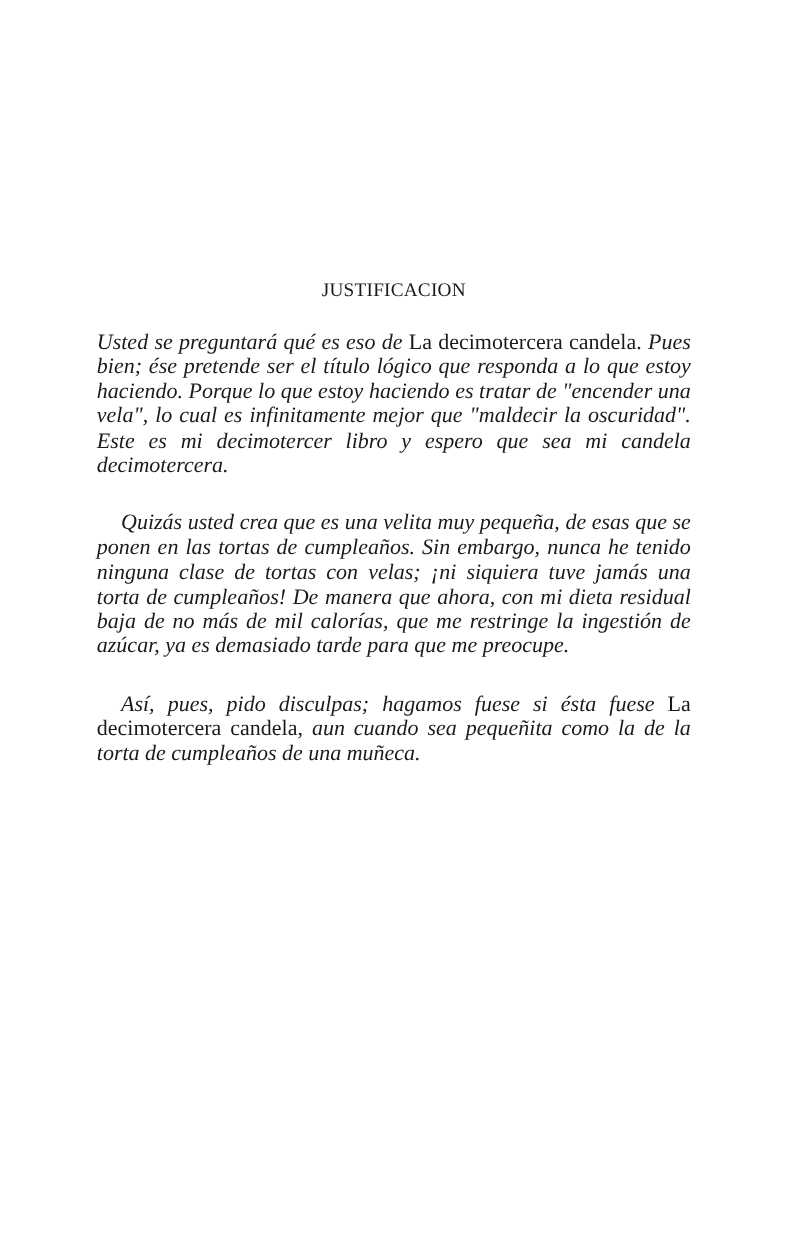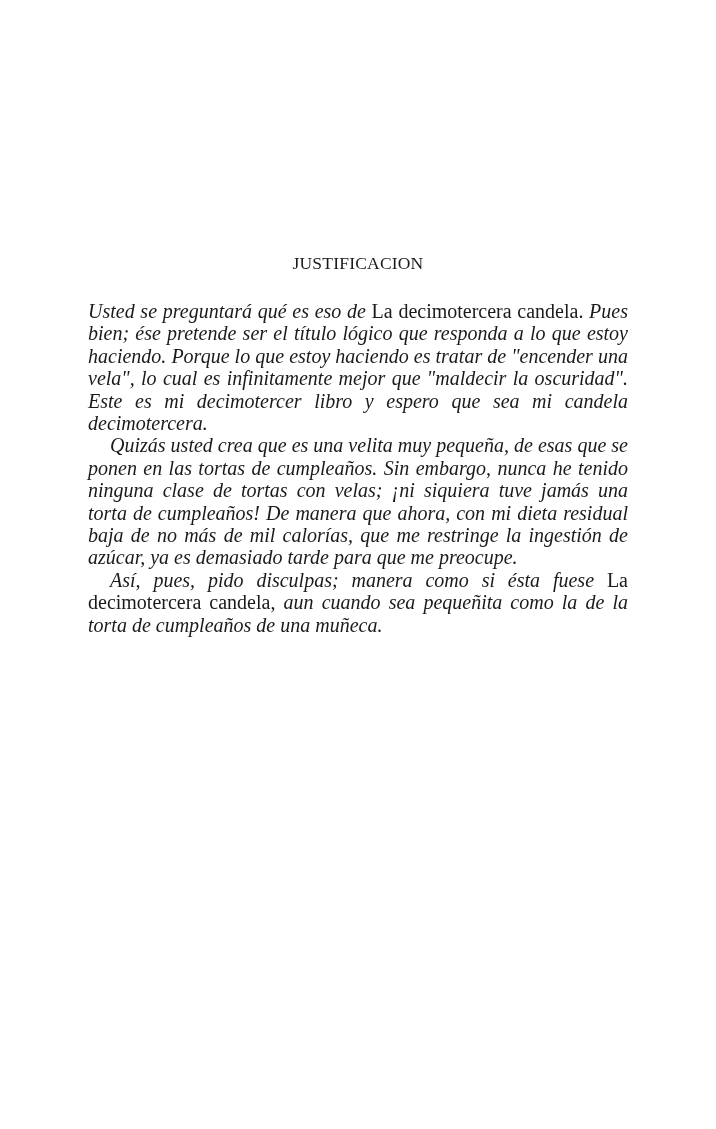--- a/index.html
+++ b/index.html
@@ -53,37 +53,38 @@
     text-justify: inter-word;
     margin: 0;
     padding: 0;
     color: #1a1a1a;
     hyphens: none;
     -webkit-hyphens: none;
   }
 
   .body-par.indented {
     text-indent: 22px;
+    margin-top: 30px;
   }
 
   
   .roman {
     font-style: normal;
   }
 </style>
 </head>
 <body>
 
 <div class="page" style="background: rgb(255, 255, 255); color: rgb(26, 26, 26);">
 
   <div class="textblock">
 
     <h1 class="section-title">JUSTIFICACION</h1>
 
     <p class="body-par" style="text-indent: 0px;"><span>Usted se preguntará qué es eso de </span><span class="roman">La decimotercera candela.</span><span> Pues bien; ése pretende ser el título lógico que responda a lo que estoy haciendo. Porque lo que estoy haciendo es tratar de "encender una vela", lo cual es infinitamente mejor que "maldecir la oscuridad". Este es mi decimotercer libro y espero que sea mi candela decimotercera.</span></p>
 
     <p class="body-par indented" style="text-indent: 22px;"><span>Quizás usted crea que es una velita muy pequeña, de esas que se ponen en las tortas de cumpleaños. Sin embargo, nunca he tenido ninguna clase de tortas con velas; ¡ni siquiera tuve jamás una torta de cumpleaños! De manera que ahora, con mi dieta residual baja de no más de mil calorías, que me restringe la ingestión de azúcar, ya es demasiado tarde para que me preocupe.</span></p>
 
-    <p class="body-par indented" style="text-indent: 22px;"><span>Así, pues, pido disculpas; manera como si ésta fuese </span><span class="roman">La decimotercera candela,</span><span> aun cuando sea pequeñita como la de la torta de cumpleaños de una muñeca.</span></p>
+    <p class="body-par indented" style="text-indent: 22px;"><span>Así, pues, pido disculpas; hagamos fuese si ésta fuese </span><span class="roman">La decimotercera candela,</span><span> aun cuando sea pequeñita como la de la torta de cumpleaños de una muñeca.</span></p>
 
   </div>
 
 </div>
 
 </body></html>

